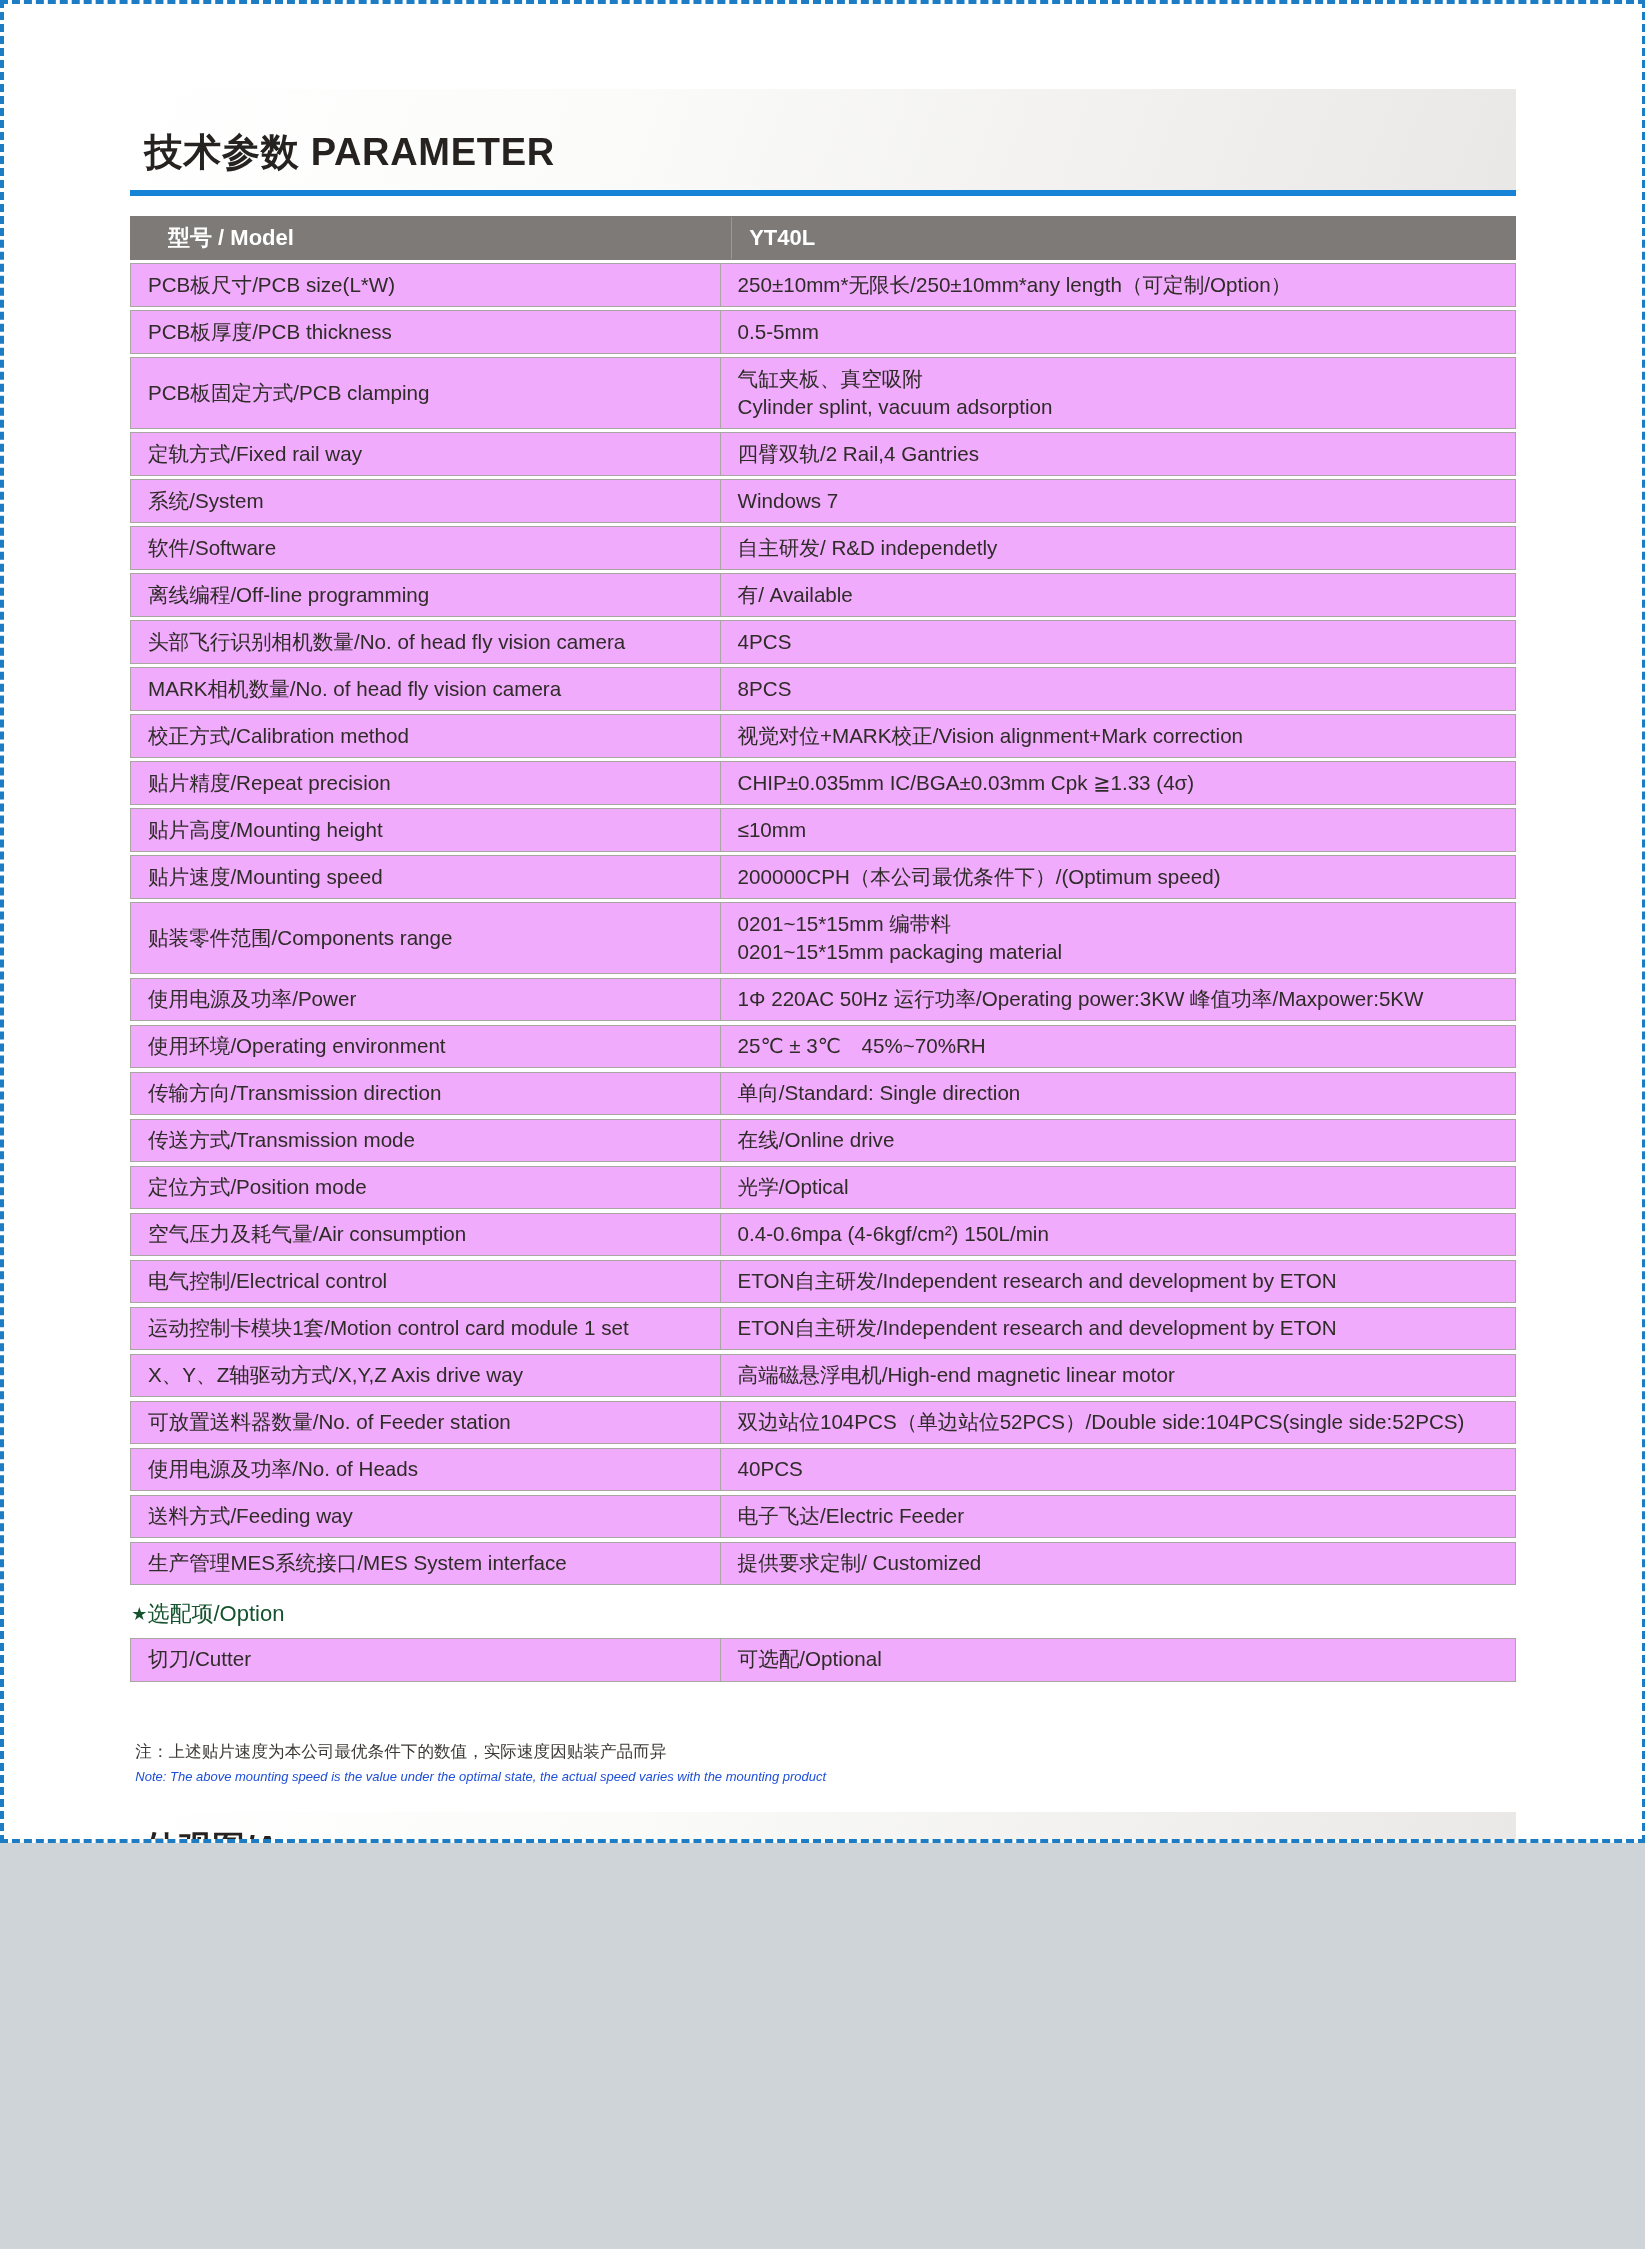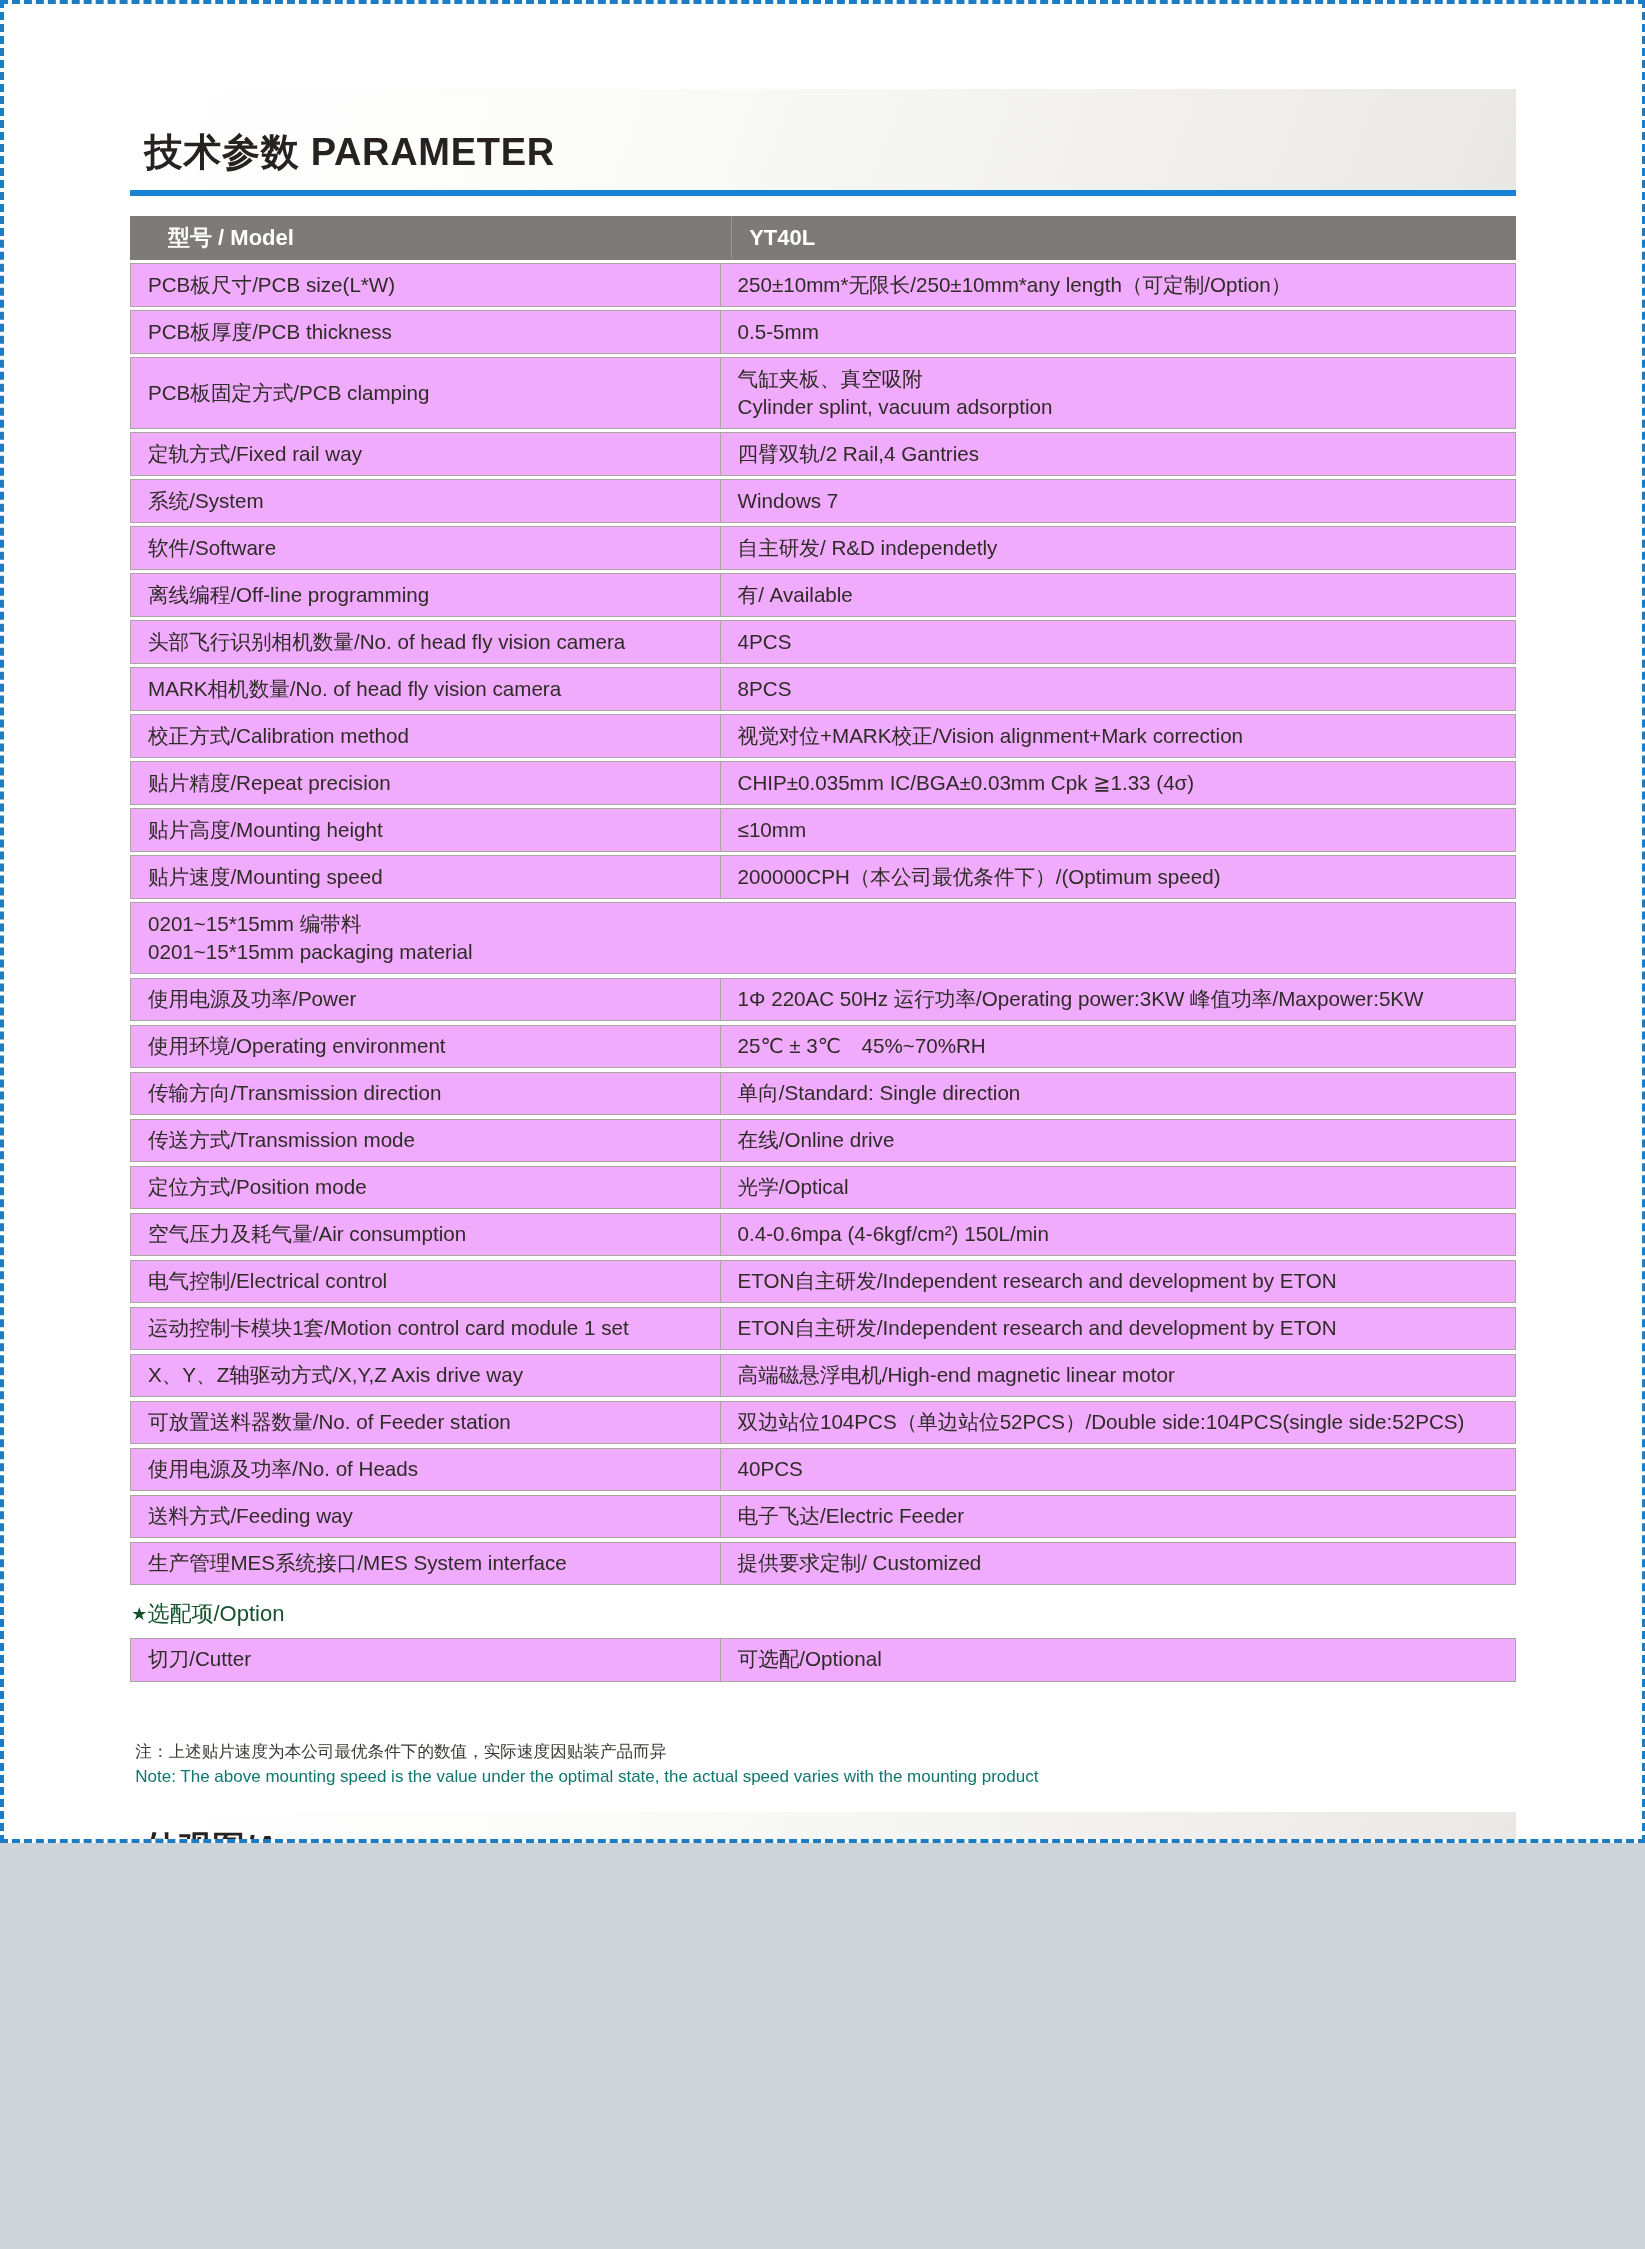--- a/index.html
+++ b/index.html
@@ -55,21 +55,21 @@
   .prow.header .pcell{font-size:22px;}
   
   .opt-head{
     margin-top:13.3px;font-size:22px;color:#14532d;padding-left:1.3px;
   }
   .opt-head .star{font-size:18px;vertical-align:1.3px;}
   .opt-table{margin-top:9.3px;}
   
   .notes{margin-top:57px;padding-left:5.3px;}
   .note-zh{font-size:16.6px;color:#3c3835;line-height:26.5px;}
-  .note-en{font-size:17px;color:#0f766e;line-height:24px;}
+  .note-en{font-size:13px;color:#1d4ed8;line-height:24px;font-style:italic;}
   
   .drawings{
     margin-top:18.6px;
     display:flex;justify-content:space-between;align-items:flex-start;
   }
   svg{display:block;}
   .ln{stroke:#1c1c1c;stroke-width:2.4;fill:none;}
   .lnthin{stroke:#1c1c1c;stroke-width:1.4;fill:none;}
   .fill{fill:#111;stroke:none;}
   .dim{stroke:#1c1c1c;stroke-width:1.6;fill:none;}
@@ -183,20 +183,21 @@
   </div>
 
   <div class="prow">
     <div class="pcell lab">贴片速度/Mounting speed</div>
     <div class="pcell val">
               <div>200000CPH（本公司最优条件下）/(Optimum speed)</div>
             </div>
   </div>
 
   <div class="prow">
+    <div class="pcell lab">贴装零件范围/Components range</div>
     <div class="pcell val">
               <div>0201~15*15mm 编带料</div>
               <div>0201~15*15mm packaging material</div>
             </div>
   </div>
 
   <div class="prow">
     <div class="pcell lab">使用电源及功率/Power</div>
     <div class="pcell val">
               <div>1Φ 220AC 50Hz 运行功率/Operating power:3KW 峰值功率/Maxpower:5KW</div>

